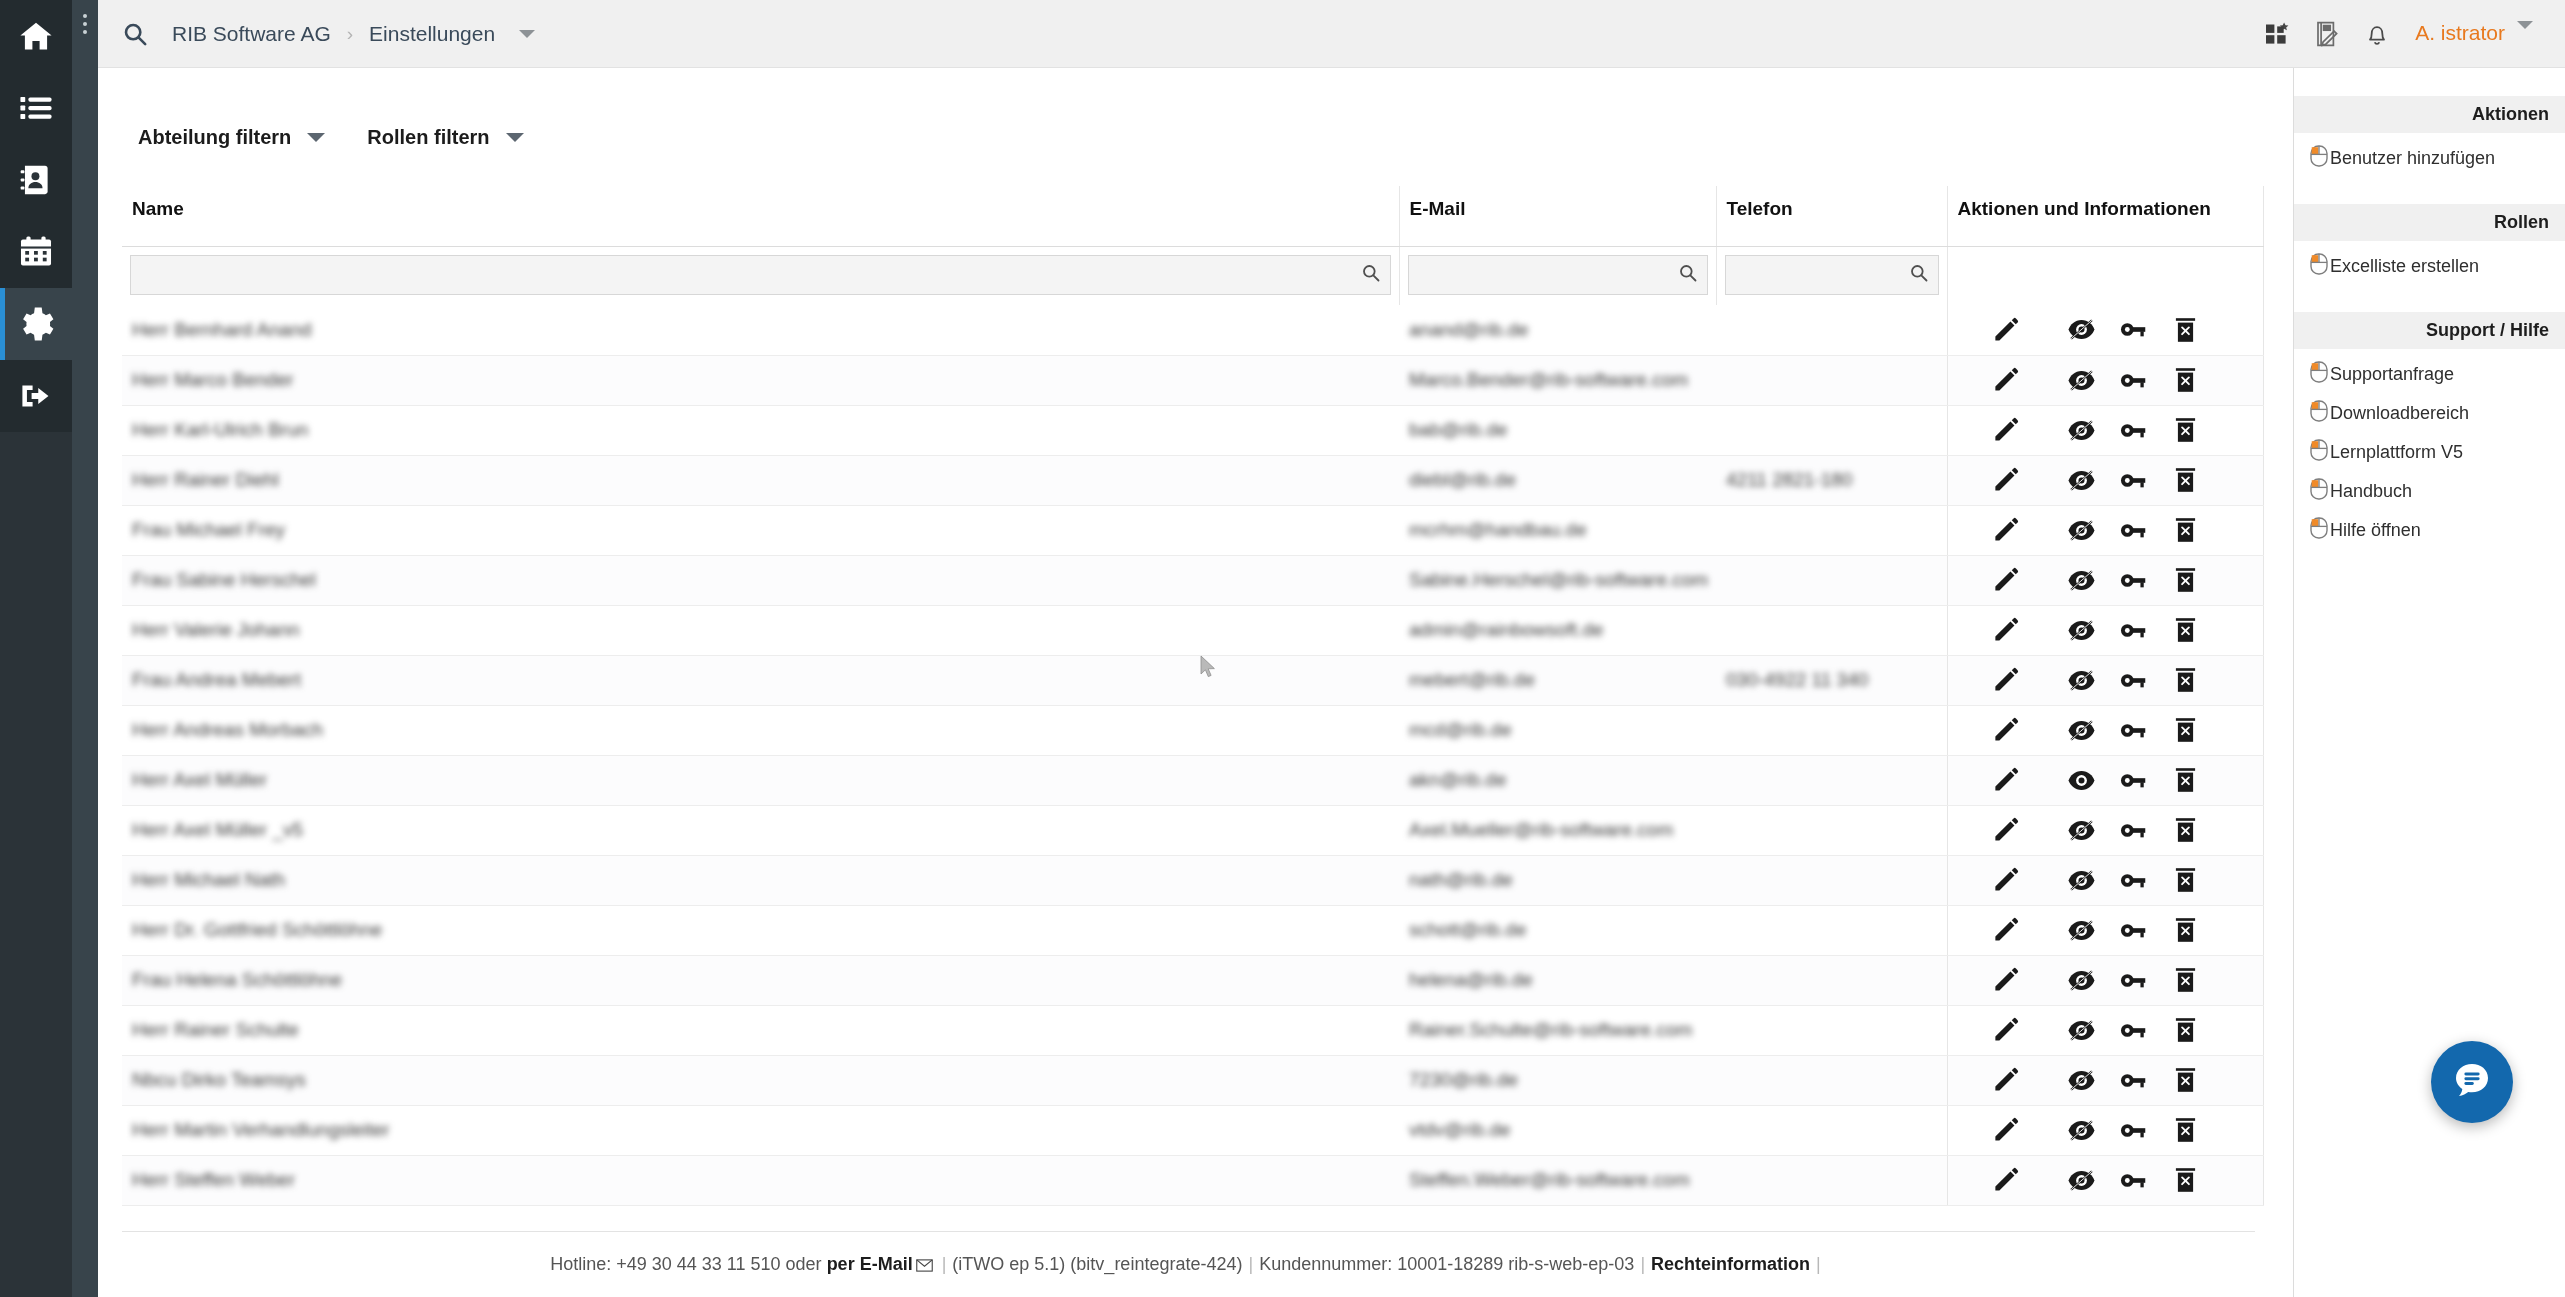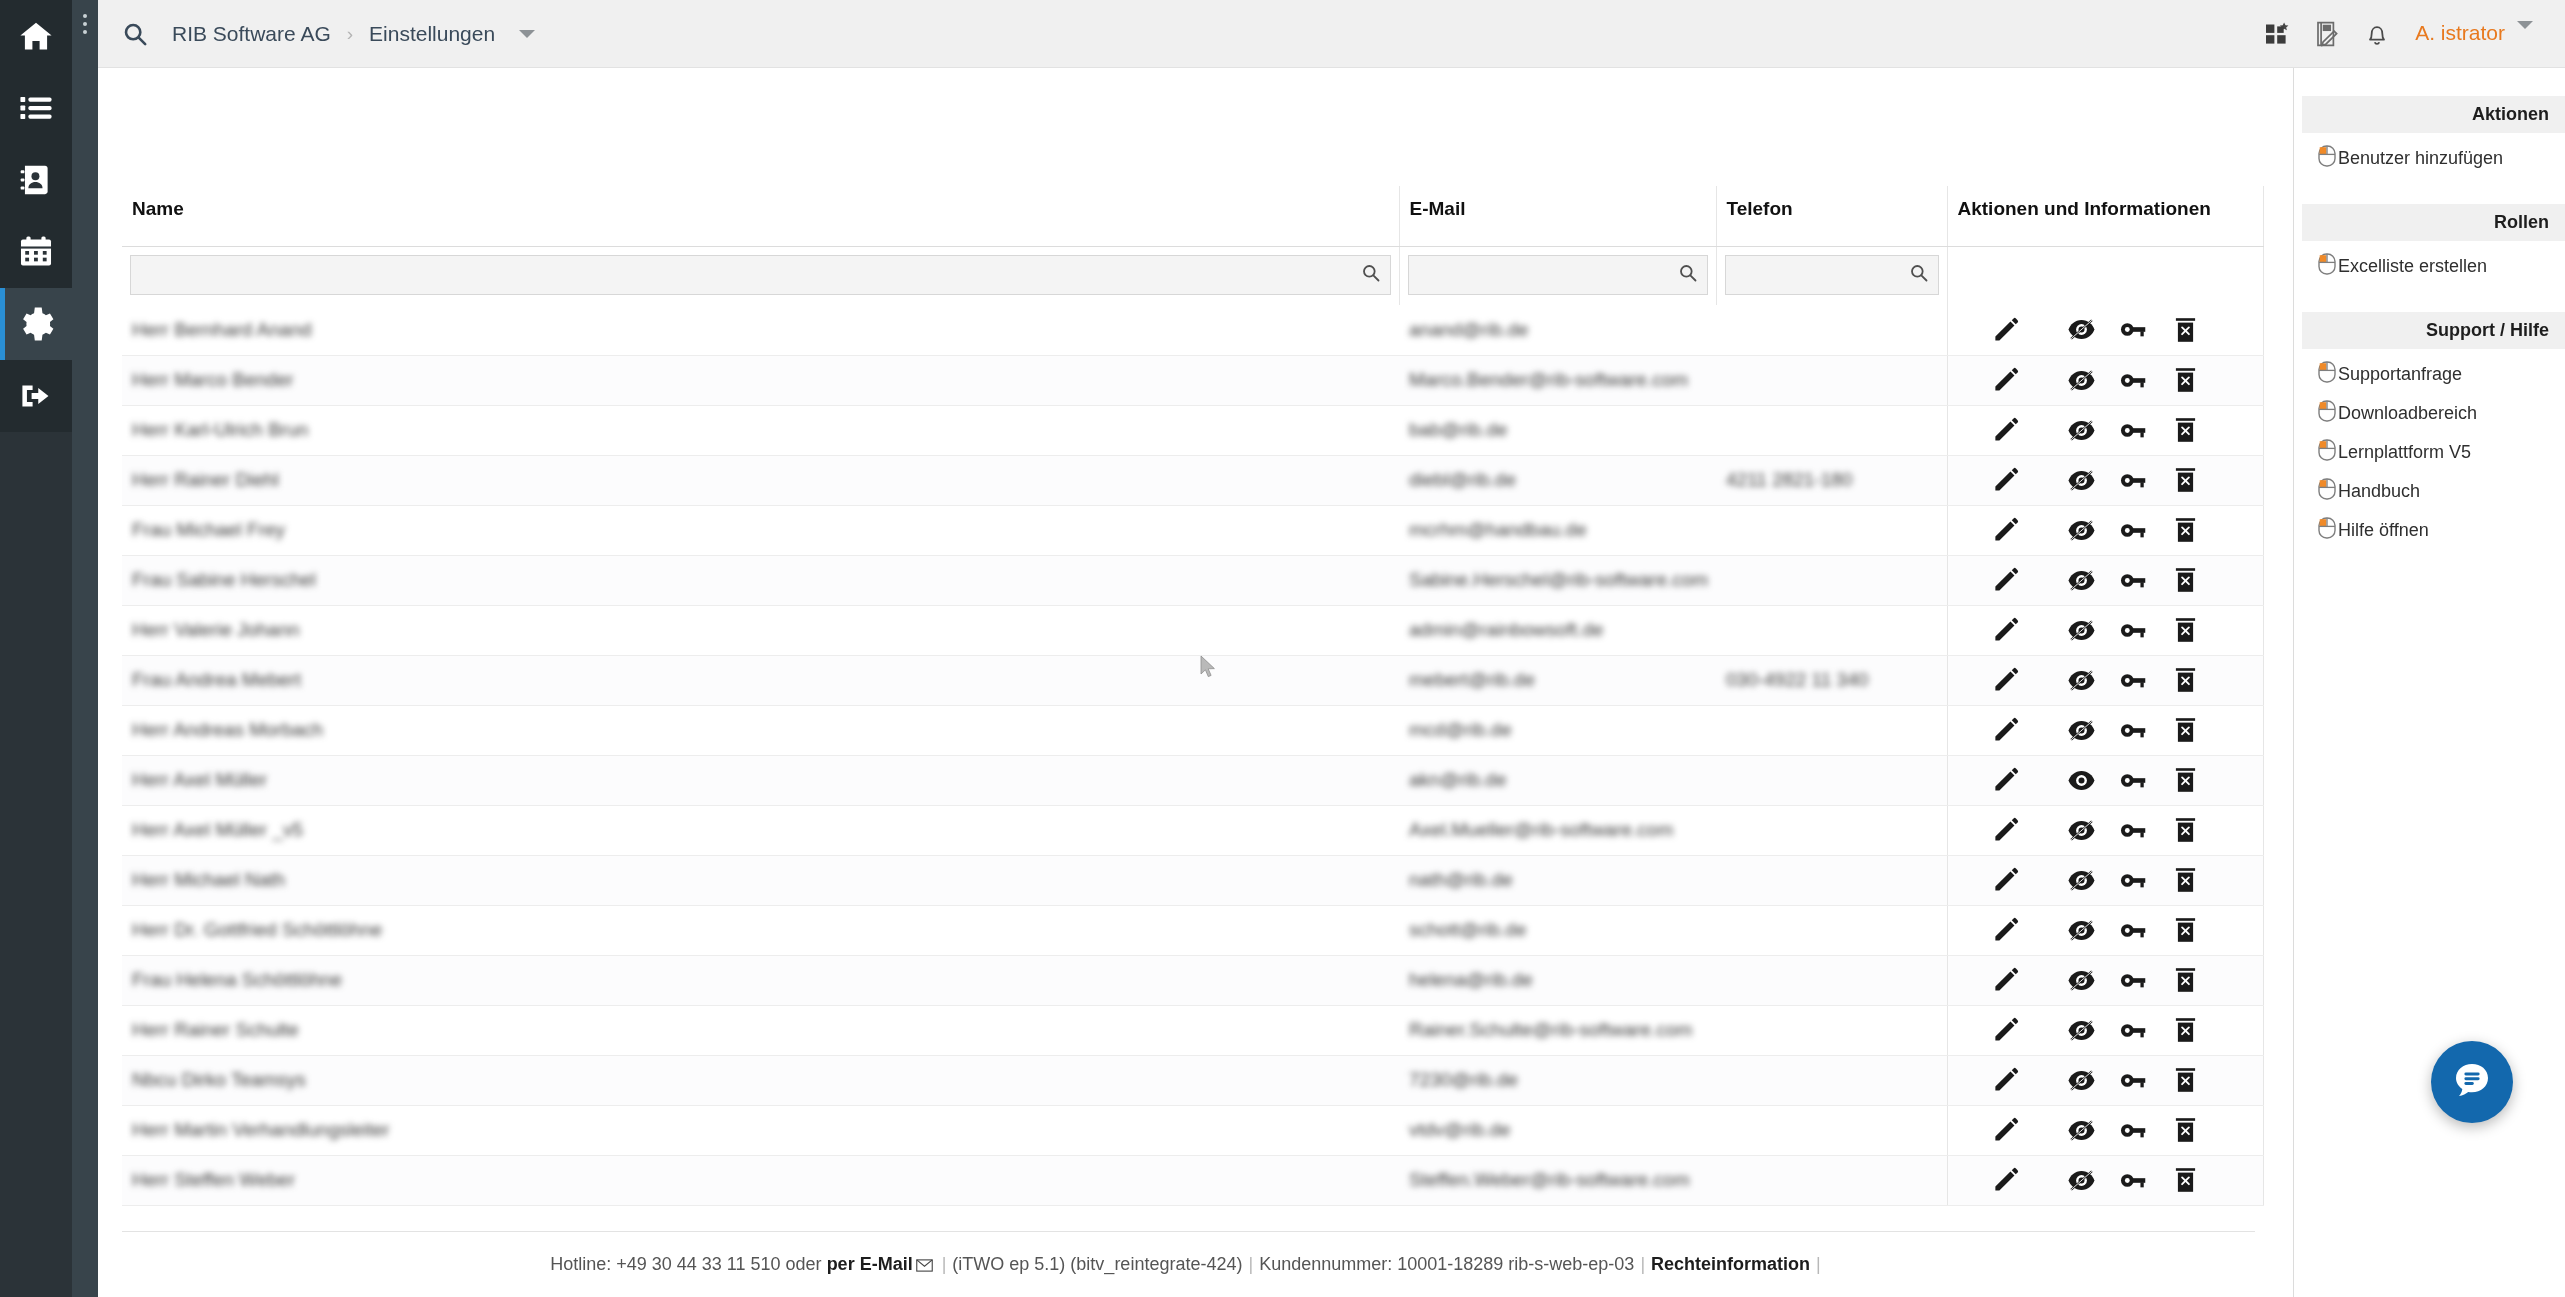--- a/index.html
+++ b/index.html
@@ -239,21 +239,21 @@
   #footer b { color: #1d1d1d; }
   #footer .mail-ic { display: inline-block; vertical-align: -2px; margin: 0 3px; }
   #footer .sep { color: #b8b8b8; margin: 0 6px; }
 
   
   #rightpanel {
     position: absolute; left: 2293px; top: 68px;
     width: 272px; height: 1229px;
     background: #fff;
     border-left: 1px solid #dcdcdc;
-    padding: 28px 0 0 8px;
+    padding: 28px 0 0 0;
     z-index: 10;
   }
   .rp-head {
     background: #f0f0f0;
     font-size: 18px; font-weight: bold; color: #1e1e1e;
     text-align: right;
     padding: 8px 16px;
     margin-bottom: 6px;
   }
   .rp-item {
@@ -402,20 +402,30 @@
           <path d="M9.8 21.3a2.3 2.3 0 0 0 4.4 0"></path>
         </svg>
       </span>
       <span id="user-name">A. istrator</span>
       <span class="caret-user"></span>
     </div>
   </div>
 
   <div id="content">
 
+    <div id="filters">
+      <div class="filter-btn">
+        <span>Abteilung filtern</span>
+        <span class="filter-caret"></span>
+      </div>
+      <div class="filter-btn">
+        <span>Rollen filtern</span>
+        <span class="filter-caret"></span>
+      </div>
+    </div>
 
     <div id="table-wrap">
       <table class="grid">
         <colgroup>
           <col class="col-name">
             <col class="col-mail">
             <col class="col-tel">
             <col class="col-act">
             <col class="col-tail">
         </colgroup>

